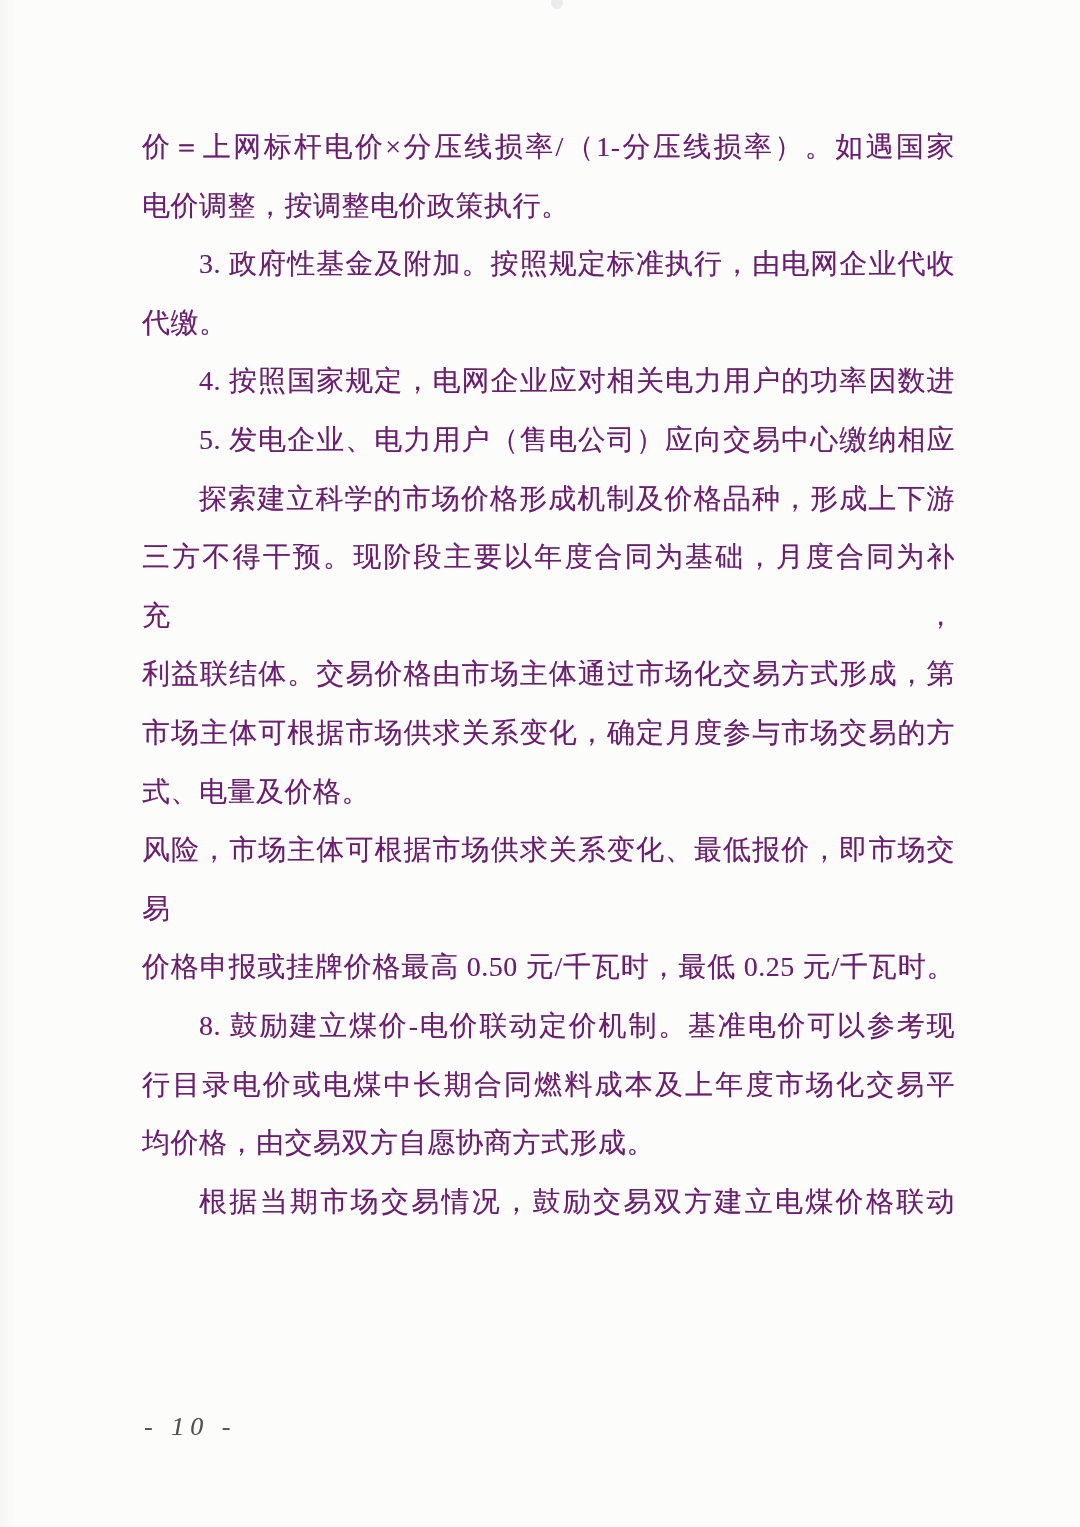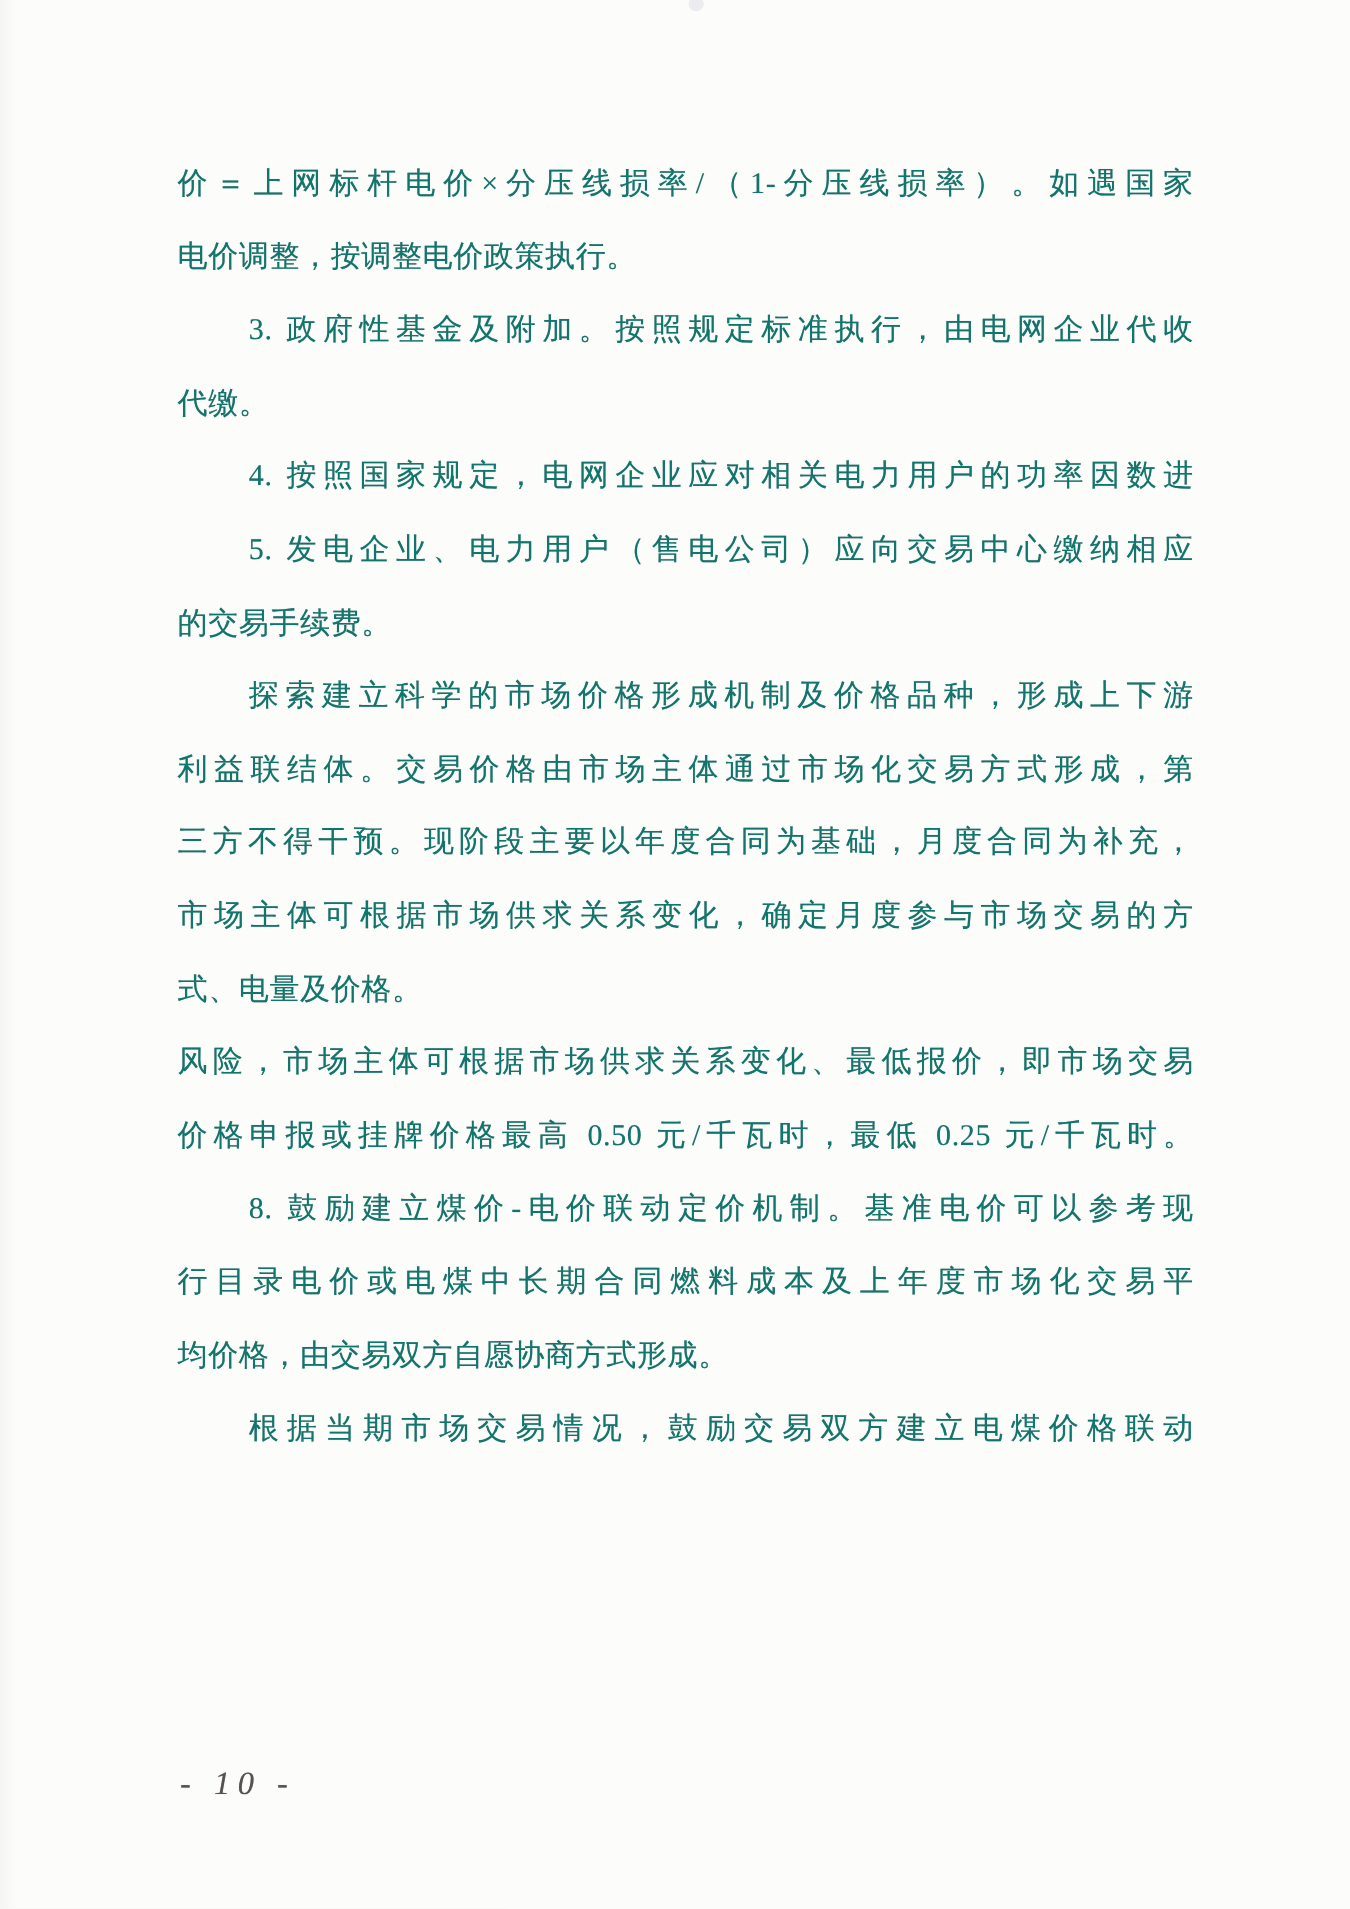--- a/index.html
+++ b/index.html
@@ -36,22 +36,22 @@
     height: 12px;
     border-radius: 50%;
     background: #e7e7ee;
     opacity: 0.8;
   }
   .doc-body {
     position: absolute;
     left: 142px;
     top: 118px;
     width: 813px;
-    color: #0f766e;
-    font-size: 24px;
+    color: #701a75;
+    font-size: 28px;
     line-height: 58.6px;
     letter-spacing: 0.5px;
     text-shadow: 0 0 0.6px rgba(90,88,84,0.55);
   }
   .line {
     white-space: nowrap;
   }
   .line.full {
     white-space: normal;
     text-align: justify;
@@ -79,24 +79,23 @@
 <div class="page">
   <div class="scan-artifact"></div>
 
   <div class="doc-body">
     <div class="line full">价＝上网标杆电价×分压线损率/（1-分压线损率）。如遇国家</div>
     <div class="line">电价调整，按调整电价政策执行。</div>
     <div class="line indent full">3. 政府性基金及附加。按照规定标准执行，由电网企业代收</div>
     <div class="line">代缴。</div>
     <div class="line indent full">4. 按照国家规定，电网企业应对相关电力用户的功率因数进</div>
     <div class="line indent full">5. 发电企业、电力用户（售电公司）应向交易中心缴纳相应</div>
-    <div class="line">的交易手续费。</div>
     <div class="line indent full">探索建立科学的市场价格形成机制及价格品种，形成上下游</div>
+    <div class="line full">三方不得干预。现阶段主要以年度合同为基础，月度合同为补充，</div>
     <div class="line full">利益联结体。交易价格由市场主体通过市场化交易方式形成，第</div>
-    <div class="line full">三方不得干预。现阶段主要以年度合同为基础，月度合同为补充，</div>
     <div class="line full">市场主体可根据市场供求关系变化，确定月度参与市场交易的方</div>
     <div class="line">式、电量及价格。</div>
     <div class="line full">风险，市场主体可根据市场供求关系变化、最低报价，即市场交易</div>
     <div class="line full">价格申报或挂牌价格最高 0.50 元/千瓦时，最低 0.25 元/千瓦时。</div>
     <div class="line indent full">8. 鼓励建立煤价-电价联动定价机制。基准电价可以参考现</div>
     <div class="line full">行目录电价或电煤中长期合同燃料成本及上年度市场化交易平</div>
     <div class="line">均价格，由交易双方自愿协商方式形成。</div>
     <div class="line indent full">根据当期市场交易情况，鼓励交易双方建立电煤价格联动</div>
   </div>
 

